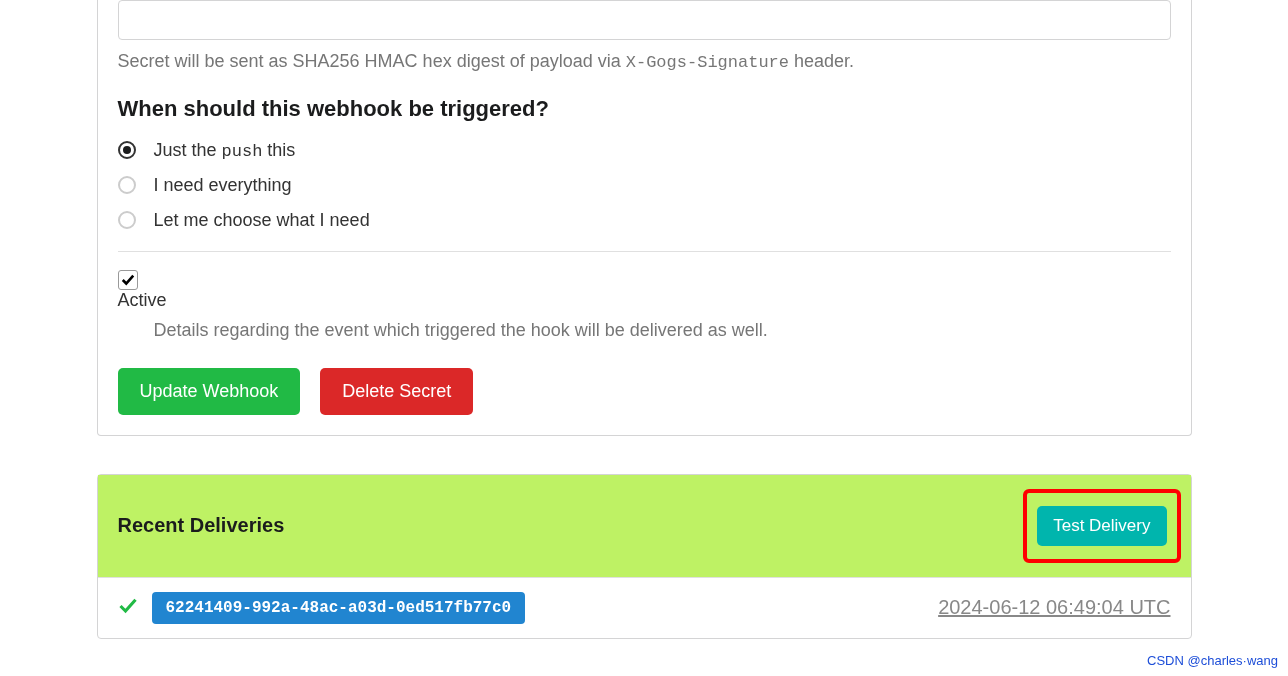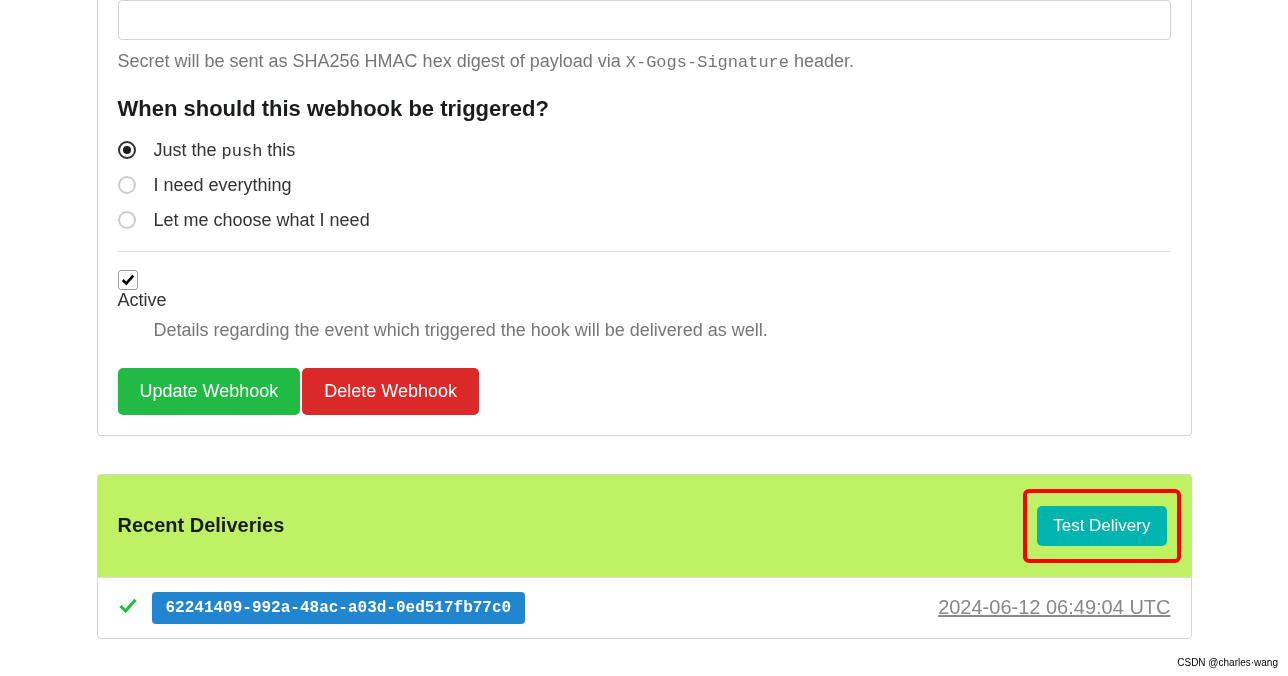--- a/index.html
+++ b/index.html
@@ -124,21 +124,21 @@
     }
     .checkbox-help {
       color: #767676;
       font-size: 18px;
       margin-left: 36px;
       margin-bottom: 24px;
       line-height: 1.5;
     }
     .button-row {
       display: flex;
-      gap: 2px;
+      gap: 20px;
       align-items: center;
     }
     .btn {
       padding: 13px 22px;
       font-size: 18px;
       border: none;
       border-radius: 5px;
       color: #fff;
       cursor: pointer;
       font-weight: 400;
@@ -208,22 +208,22 @@
     }
     .delivery-date {
       color: #888;
       font-size: 20px;
       text-decoration: underline;
     }
     .watermark {
       position: fixed;
       bottom: 8px;
       right: 10px;
-      color: #000000;
-      font-size: 10px;
+      color: #1d4ed8;
+      font-size: 13px;
       pointer-events: none;
     }
   </style>
 </head>
 <body>
 
 <div class="container">
   <div class="form-section">
     
     <input type="text" class="input-field" style="">
@@ -260,21 +260,21 @@
         <svg viewBox="0 0 16 16" fill="none" stroke="#000" stroke-width="3">
           <polyline points="2,8 6,12 14,3"></polyline>
         </svg>
       </span>
       <span class="checkbox-label">Active</span>
     </div>
     <div class="checkbox-help">Details regarding the event which triggered the hook will be delivered as well.</div>
 
     <div class="button-row">
       <button class="btn btn-green">Update Webhook</button>
-      <button class="btn btn-red">Delete Webhook</button>
+      <button class="btn btn-red">Delete Secret</button>
     </div>
   </div>
 
   <div class="deliveries-section">
     <div class="deliveries-header">
       <span class="deliveries-title">Recent Deliveries</span>
       <span class="highlight-box">
         <button class="btn btn-teal">Test Delivery</button>
       </span>
     </div>

